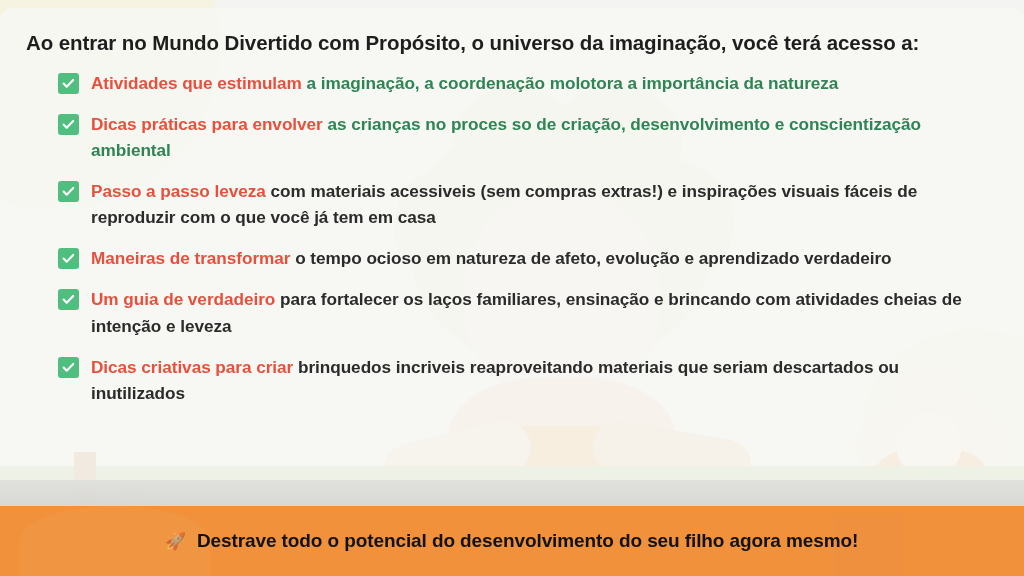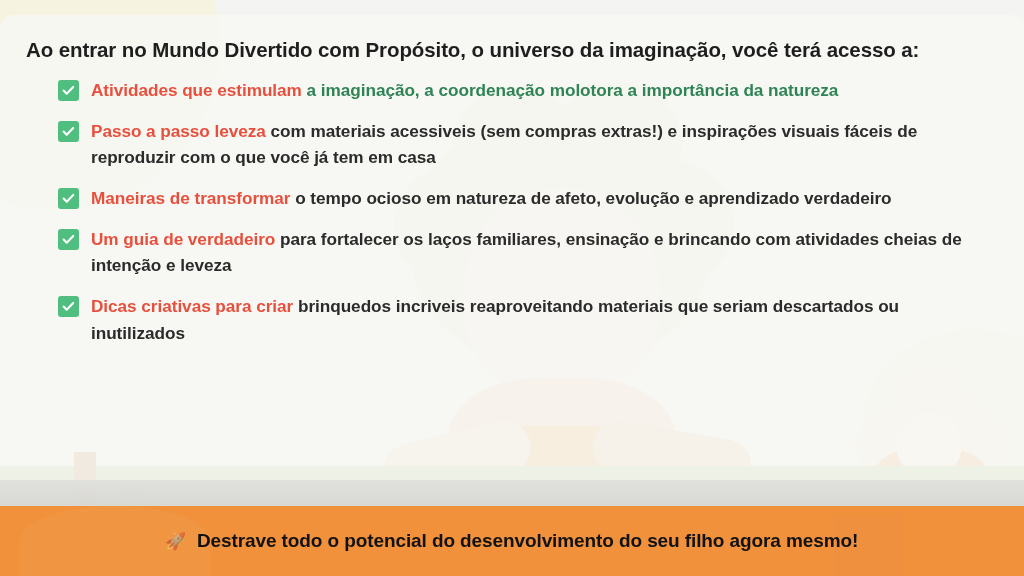--- a/index.html
+++ b/index.html
@@ -183,21 +183,21 @@
     height: 180px;
     border-radius: 50%;
     background: #f6e9dd;
     opacity: .55;
   }
 
   
   .card {
     position: absolute;
     left: 0;
-    top: 15px;
+    top: 8px;
     width: 1024px;
     height: 544px;
     background: rgba(247, 247, 243, 0.90);
     border-bottom-right-radius: 0;
     padding: 22px 28px 0 22px;
     border-radius: 13px;
   }
 
   .card-shade {
     position: absolute;
@@ -349,20 +349,28 @@
 
       <li class="item">
         <span class="check-icon">
           <svg width="13" height="13" viewBox="0 0 13 13" aria-hidden="true">
             <path d="M1.6 6.6 L4.7 9.7 L11.2 2.9" fill="none" stroke="#ffffff" stroke-width="2.1" stroke-linecap="round" stroke-linejoin="round"></path>
           </svg>
         </span>
         <span class="item-text"><span class="lead-red">Atividades que estimulam</span><span class="txt-green"> a imaginação, a coordenação molotora a importância da natureza</span></span>
       </li>
 
+      <li class="item">
+        <span class="check-icon">
+          <svg width="13" height="13" viewBox="0 0 13 13" aria-hidden="true">
+            <path d="M1.6 6.6 L4.7 9.7 L11.2 2.9" fill="none" stroke="#ffffff" stroke-width="2.1" stroke-linecap="round" stroke-linejoin="round"></path>
+          </svg>
+        </span>
+        <span class="item-text"><span class="lead-red">Dicas práticas para envolver</span><span class="txt-green"> as crianças no proces so de criação, desenvolvimento e conscientização ambiental</span></span>
+      </li>
 
       <li class="item">
         <span class="check-icon">
           <svg width="13" height="13" viewBox="0 0 13 13" aria-hidden="true">
             <path d="M1.6 6.6 L4.7 9.7 L11.2 2.9" fill="none" stroke="#ffffff" stroke-width="2.1" stroke-linecap="round" stroke-linejoin="round"></path>
           </svg>
         </span>
         <span class="item-text"><span class="lead-red">Passo a passo leveza</span><span class="txt-dark"> com materiais acessiveis (sem compras extras!) e inspirações visuais fáceis de reproduzir com o que você já tem em casa</span></span>
       </li>
 

